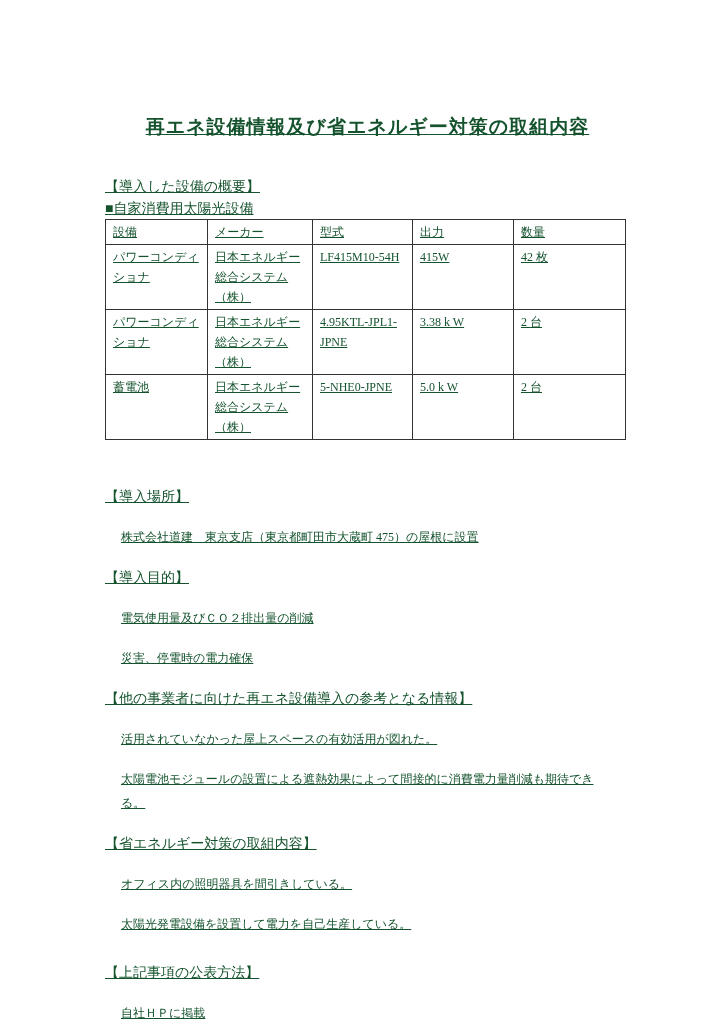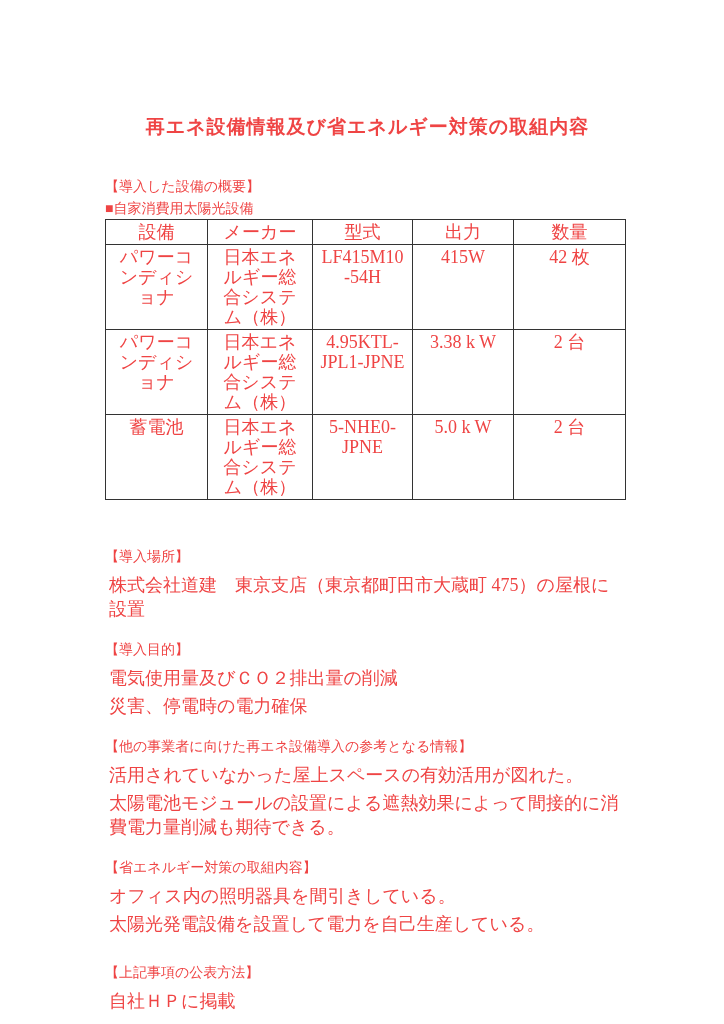--- a/index.html
+++ b/index.html
@@ -5,24 +5,25 @@
   html, body {
     margin: 0;
     padding: 0;
     background: #ffffff;
   }
   .page {
     position: relative;
     width: 724px;
     height: 1024px;
     background: #ffffff;
-    color: #ef4444;
+    color: #14532d;
     font-family: "Liberation Serif", "DejaVu Serif", serif;
     overflow: hidden;
     box-sizing: border-box;
+    text-decoration: underline;
   }
   .content {
     box-sizing: border-box;
     padding: 114px 94px 40px 105px;
   }
   .doc-title {
     margin: 0 0 35px 0;
     font-size: 19px;
     font-weight: 600;
     line-height: 26px;
@@ -47,40 +48,40 @@
     width: 520px;
     margin: 0;
   }
   table.equip col.c1 { width: 102px; }
   table.equip col.c2 { width: 105px; }
   table.equip col.c3 { width: 100px; }
   table.equip col.c4 { width: 101px; }
   table.equip col.c5 { width: 112px; }
   table.equip th, table.equip td {
     border: 1px solid #333333;
-    font-size: 18px;
+    font-size: 12px;
     font-weight: normal;
     line-height: 20px;
     padding: 2px 7px;
-    text-align: center;
+    text-align: left;
     vertical-align: top;
     overflow-wrap: break-word;
   }
   .section { margin: 0; }
   .sec-1 { margin-top: 45px; }
   .sec-2, .sec-3, .sec-4 { margin-top: 17px; }
   .sec-5 { margin-top: 25px; }
   .sec-heading {
     margin: 0;
     font-size: 14px;
     line-height: 24px;
   }
   .sec-text {
-    margin: 4px;
-    font-size: 18px;
+    margin: 16px;
+    font-size: 12px;
     line-height: 24px;
     white-space: pre-wrap;
   }
 </style>
 </head>
 <body>
 
 <div class="page">
   <div class="content">
 

